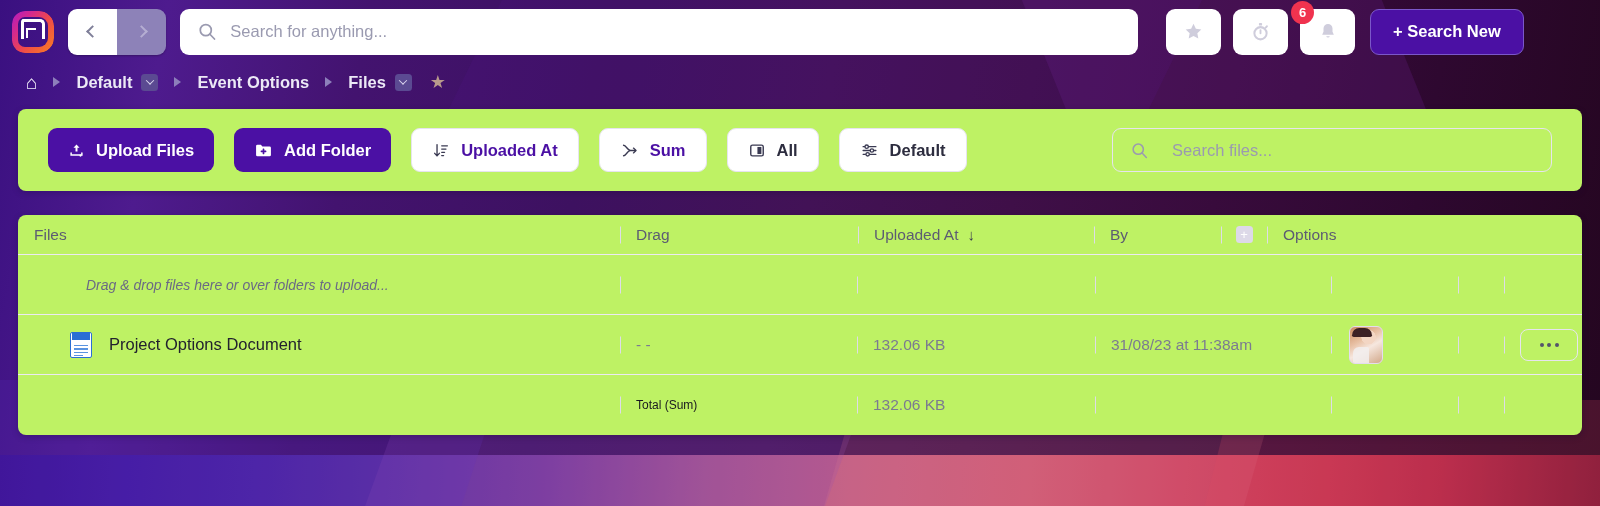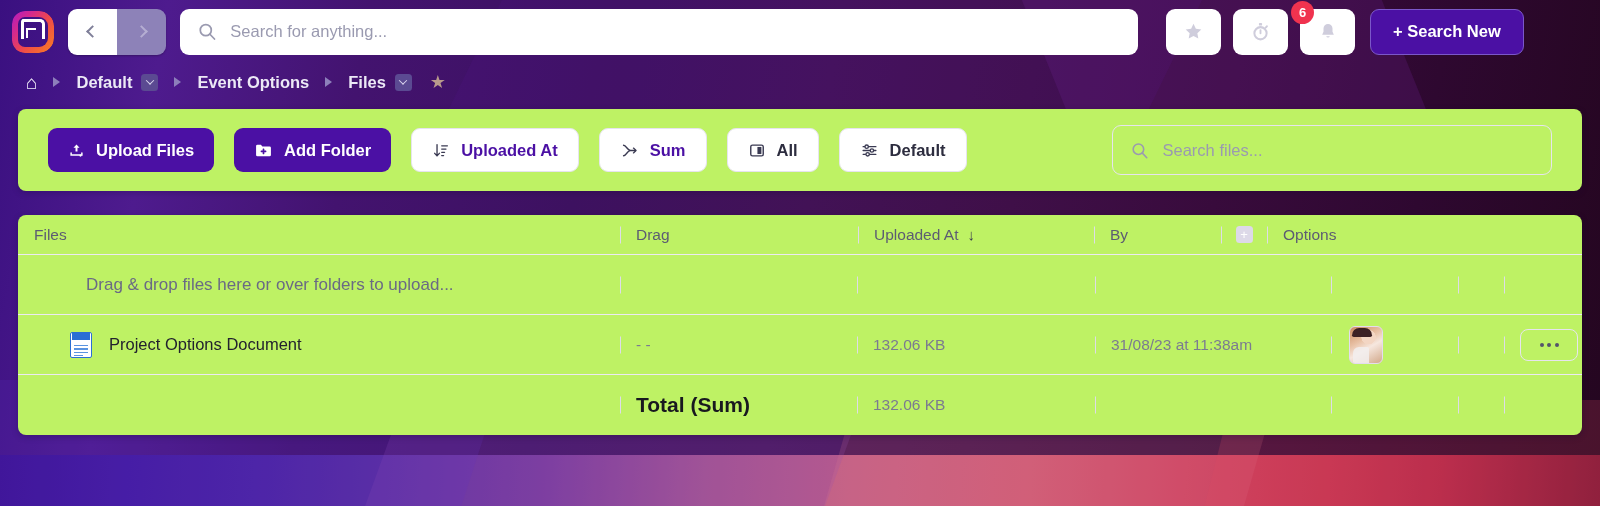--- a/index.html
+++ b/index.html
@@ -224,24 +224,24 @@
   .tb-primary { background: #4b10a4; color: #fff; }
   .tb-ghost {
     background: #fff; border: 1.3px solid #e6e4ee; color: #2d2d3f;
     font-weight: bold;
   }
   .tb-ghost.muted { color: #767689; }
   .tb-ghost.accent { color: #4b10a4; }
   .files-search {
     margin-left: auto;
     flex: 0 0 440px;
-    height: 50px;
+    height: 44px;
     border: 1.3px solid #e6e4ee;
     border-radius: 9px;
-    display: flex; align-items: center; gap: 14px;
+    display: flex; align-items: center; gap: 24px;
     padding: 0 18px;
   }
   .files-search input {
     border: none; outline: none; background: transparent;
     font-size: 16.5px; color: #3a3a52;
     font-family: "Liberation Sans", sans-serif;
     width: 100%;
   }
   .files-search input::placeholder { color: #9a9ab0; }
 
@@ -285,25 +285,25 @@
     color: #fff; font-size: 13px; line-height: 1;
     cursor: pointer;
   }
   .sort-arrow { font-size: 15px; color: #3a3a52; }
 
   .body-row {
     height: 60px;
     border-bottom: 1.3px solid #eceaf2;
   }
   .body-row .td { height: 60px; }
-  .dz-text { color: #6a6a84; font-size: 17px; padding-left: 52px; }
+  .dz-text { color: #6a6a84; font-size: 14px; padding-left: 52px; font-style: italic; }
 
   .file-name { color: #22222e; font-size: 16.5px; }
   .dim { color: #7b7b90; }
-  .total-label { font-weight: bold; color: #18181f; font-size: 21px; }
+  .total-label { font-weight: normal; color: #18181f; font-size: 12px; }
 
   
   .doc-icon {
     width: 22px; height: 26px; flex: 0 0 22px;
     margin-left: 36px; margin-right: 8px;
     position: relative;
   }
   .doc-icon .pg {
     position: absolute; inset: 0;
     background: #fff;

